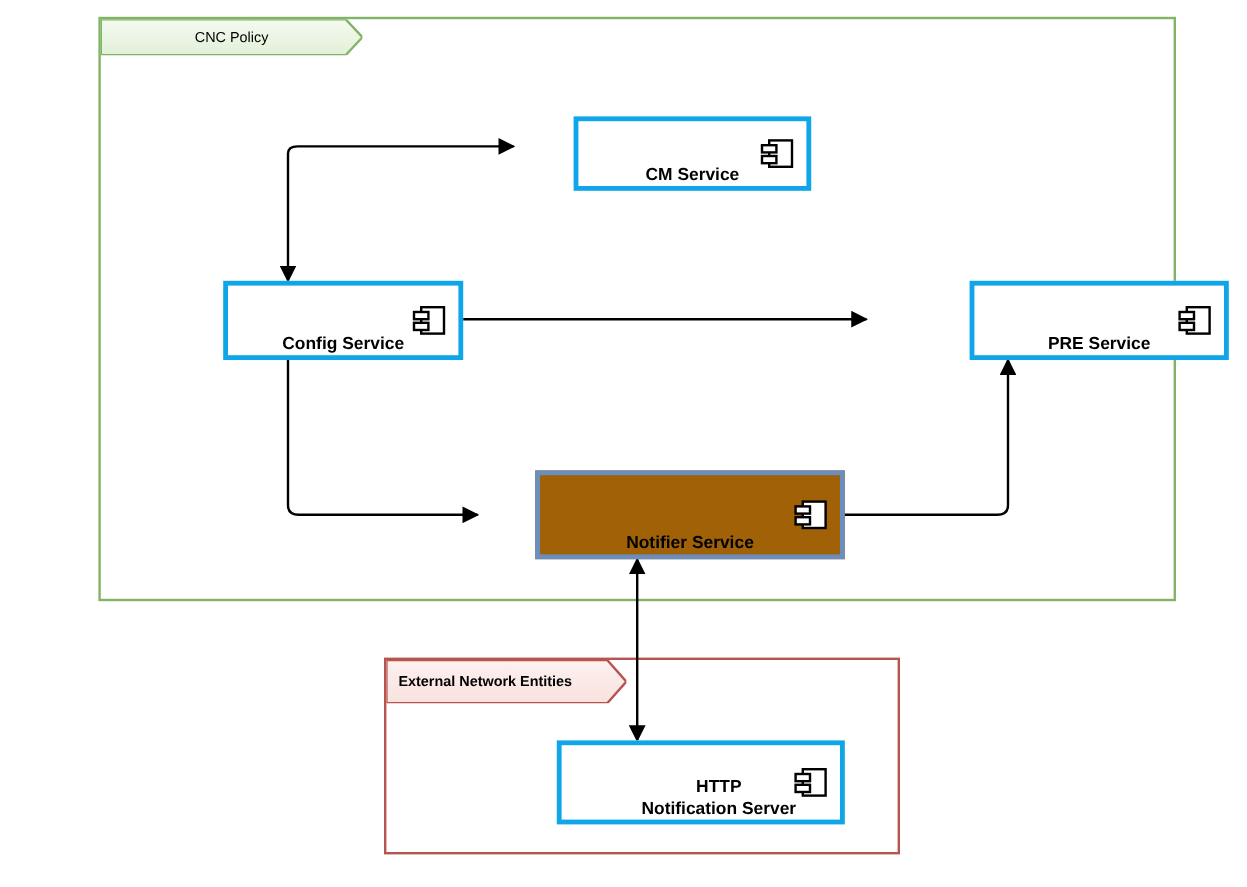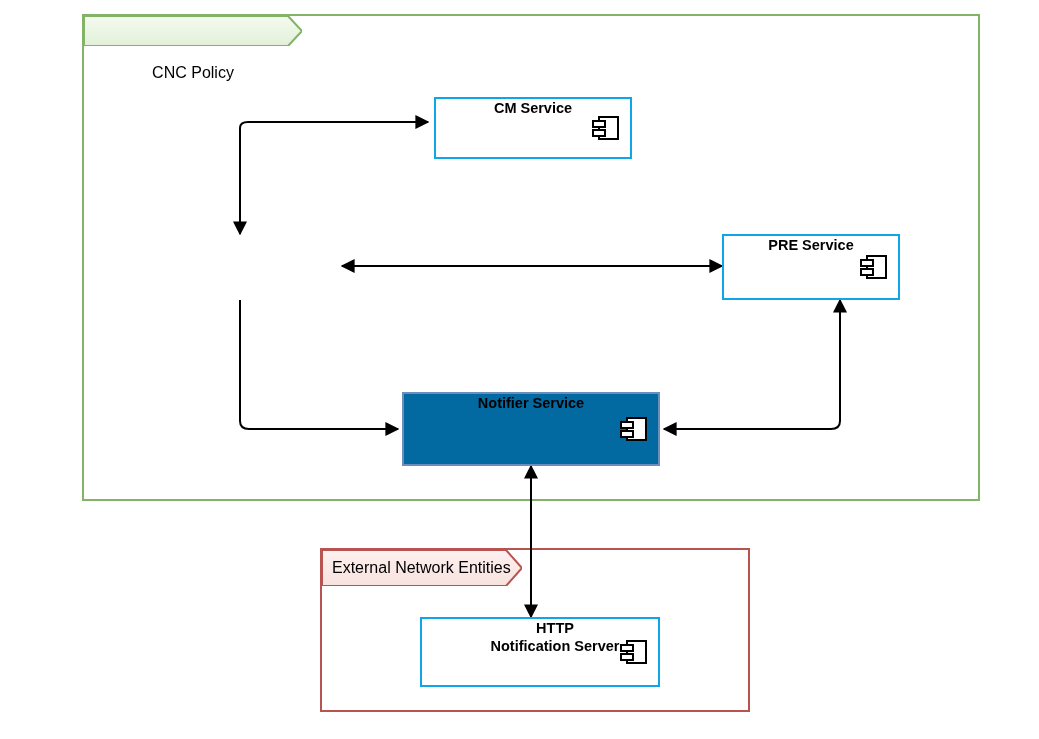--- a/index.html
+++ b/index.html
@@ -42,44 +42,45 @@
   .group-tab .tab-label {
     position: absolute;
     left: 0; top: 0;
     width: 100%; height: 100%;
     display: flex;
     align-items: center;
     color: #000000;
     white-space: nowrap;
   }
   .tab-green .tab-label {
-    font-size: 16px;
+    font-size: 12px;
     justify-content: center;
     padding-right: 14px;
-    margin-top: 42px;
   }
   .tab-red .tab-label {
-    font-size: 16px;
+    font-size: 12px;
     justify-content: flex-start;
     padding-left: 10px;
+    font-weight: bold;
   }
 
   
   .component {
     position: absolute;
     box-sizing: border-box;
-    border: 2px solid #0ea5e9;
+    border: 4px solid #0ea5e9;
     background: #ffffff;
     display: flex;
-    align-items: flex-start;
+    align-items: flex-end;
     justify-content: center;
+    margin-left: 44px;
   }
   .component.accent {
     border-color: #6c8ebf;
-    background: #0369a1;
+    background: #a16207;
   }
   .component .comp-label {
     font-size: 14.5px;
     font-weight: bold;
     color: #000000;
     text-align: center;
     line-height: 1.25;
     white-space: pre-line;
   }
   
@@ -161,22 +162,32 @@
     <span class="comp-label">CM Service</span>
     <span class="comp-icon">
       <svg width="30" height="30" viewBox="0 0 30 30">
         <rect x="9" y="4" width="19" height="22" fill="#ffffff" stroke="#000000" stroke-width="2"></rect>
         <rect x="3" y="8" width="12" height="6" fill="#ffffff" stroke="#000000" stroke-width="2"></rect>
         <rect x="3" y="17" width="12" height="6" fill="#ffffff" stroke="#000000" stroke-width="2"></rect>
       </svg>
     </span>
   </div>
 
-
-  <div class="component" style="left:722px; top:234px; width:178px; height:66px;">
+  <div class="component" style="left:142px; top:234px; width:200px; height:66px;">
+    <span class="comp-label">Config Service</span>
+    <span class="comp-icon">
+      <svg width="30" height="30" viewBox="0 0 30 30">
+        <rect x="9" y="4" width="19" height="22" fill="#ffffff" stroke="#000000" stroke-width="2"></rect>
+        <rect x="3" y="8" width="12" height="6" fill="#ffffff" stroke="#000000" stroke-width="2"></rect>
+        <rect x="3" y="17" width="12" height="6" fill="#ffffff" stroke="#000000" stroke-width="2"></rect>
+      </svg>
+    </span>
+  </div>
+
+  <div class="component" style="left:764px; top:234px; width:216px; height:66px;">
     <span class="comp-label">PRE Service</span>
     <span class="comp-icon">
       <svg width="30" height="30" viewBox="0 0 30 30">
         <rect x="9" y="4" width="19" height="22" fill="#ffffff" stroke="#000000" stroke-width="2"></rect>
         <rect x="3" y="8" width="12" height="6" fill="#ffffff" stroke="#000000" stroke-width="2"></rect>
         <rect x="3" y="17" width="12" height="6" fill="#ffffff" stroke="#000000" stroke-width="2"></rect>
       </svg>
     </span>
   </div>
 

